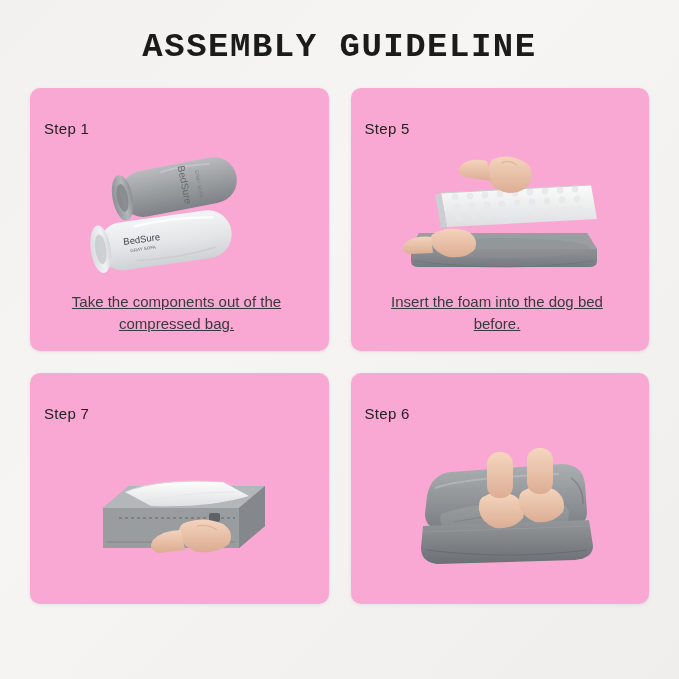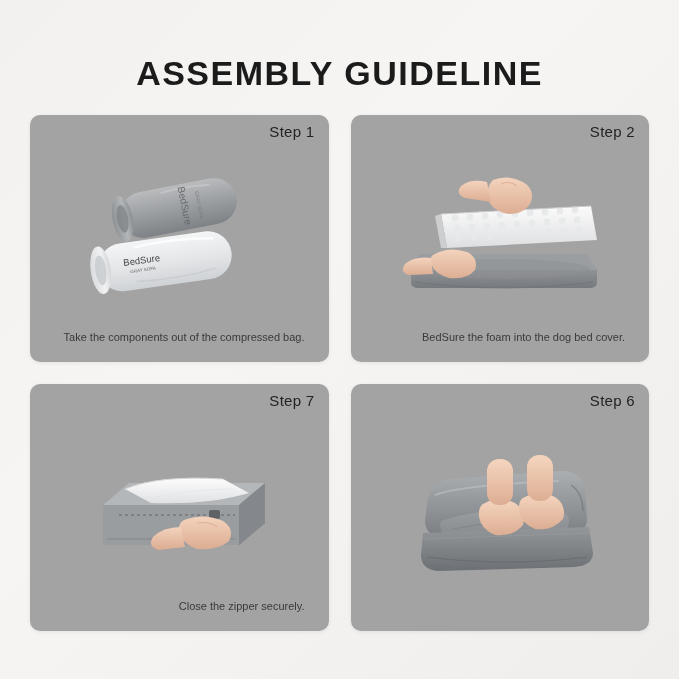--- a/index.html
+++ b/index.html
@@ -20,63 +20,64 @@
     height: 679px;
     position: relative;
     padding: 28px 30px 20px 30px;
   }
   .title {
     text-align: center;
     font-size: 34px;
     letter-spacing: 1.5px;
     font-weight: bold;
     color: #1b1b1b;
-    margin: 26px 0 22px 0;
-    font-family: Liberation Sans, sans-serif;
+    margin: 0 0 22px 0;
+    font-family: Liberation Mono, monospace;
   }
   .grid {
     display: grid;
     grid-template-columns: 1fr 1fr;
     grid-template-rows: 1fr 1fr;
     gap: 22px;
     width: 100%;
     height: 516px;
   }
   .card {
-    background: #a3a3a3;
+    background: #f9a8d4;
     border-radius: 10px;
     box-shadow: 0 1px 4px rgba(0,0,0,0.07);
     display: flex;
     flex-direction: column;
-    align-items: flex-end;
-    padding: 8px 14px 12px 14px;
+    align-items: flex-start;
+    padding: 32px 14px 12px 14px;
     position: relative;
   }
   .step-label {
     font-size: 15px;
     color: #232323;
     font-weight: normal;
     margin-bottom: 4px;
     letter-spacing: 0.3px;
   }
   .art {
     flex: 1;
     width: 100%;
     display: flex;
     align-items: center;
     justify-content: center;
     position: relative;
   }
   .caption {
-    font-size: 11px;
+    font-size: 15px;
     color: #3a3a3a;
     text-align: center;
     line-height: 1.45;
     padding: 0 10px 4px 10px;
     max-width: 265px;
+    text-decoration: underline;
   }
   svg { display: block; }
 </style>
 </head>
 <body>
 
 <div class="page">
 
   <div class="title">ASSEMBLY GUIDELINE</div>
 
@@ -126,21 +127,21 @@
             <path d="M70 114 Q112 118 150 112" stroke="#c3c6c9" stroke-width="1.5" fill="none" opacity="0.6"></path>
             <text x="78" y="97" font-family="Liberation Sans, sans-serif" font-size="9.5" fill="#44474a" text-anchor="middle">BedSure</text>
             <text x="78" y="105" font-family="Liberation Sans, sans-serif" font-size="4.5" fill="#6a6d70" text-anchor="middle">GRAY SOFA</text>
           </g>
         </svg>
       </div>
       <div class="caption">Take the components out of the compressed bag.</div>
     </div>
 
     <div class="card">
-      <div class="step-label">Step 2</div>
+      <div class="step-label">Step 5</div>
       <div class="art">
         <svg width="250" height="150" viewBox="0 0 250 150">
           <defs>
             <linearGradient id="bedBase2" x1="0" y1="0" x2="0" y2="1">
               <stop offset="0%" stop-color="#a5a8ab"></stop>
               <stop offset="100%" stop-color="#76797d"></stop>
             </linearGradient>
             <linearGradient id="foam2" x1="0" y1="0" x2="0" y2="1">
               <stop offset="0%" stop-color="#fbfbfb"></stop>
               <stop offset="100%" stop-color="#dedfe1"></stop>
@@ -198,21 +199,21 @@
             <path d="M112 20 Q96 16 86 24 Q80 32 90 36 L116 40 Z" fill="url(#skin)"></path>
             <path d="M126 22 Q134 18 142 24" stroke="#cf9e82" stroke-width="1" fill="none" opacity="0.6"></path>
           </g>
 
           <g>
             <path d="M60 92 Q74 84 92 90 Q104 96 100 108 Q92 118 74 116 Q60 112 56 102 Q54 94 60 92 Z" fill="url(#skin)"></path>
             <path d="M56 96 Q40 94 30 102 Q24 110 34 113 L58 112 Z" fill="url(#skin)"></path>
           </g>
         </svg>
       </div>
-      <div class="caption">BedSure the foam into the dog bed cover.</div>
+      <div class="caption">Insert the foam into the dog bed before.</div>
     </div>
 
     <div class="card">
       <div class="step-label">Step 7</div>
       <div class="art">
         <svg width="240" height="150" viewBox="0 0 240 150">
           <defs>
             <linearGradient id="bedBase3" x1="0" y1="0" x2="0" y2="1">
               <stop offset="0%" stop-color="#a9acaf"></stop>
               <stop offset="100%" stop-color="#73767a"></stop>
@@ -246,21 +247,20 @@
             <rect x="150" y="79" width="11" height="9" rx="2" fill="#5f6266"></rect>
           </g>
 
           <g>
             <path d="M128 88 Q146 82 164 90 Q176 98 170 110 Q158 120 138 118 Q122 112 120 100 Q119 90 128 88 Z" fill="url(#skin3)"></path>
             <path d="M122 96 Q104 96 94 106 Q88 116 100 119 L126 116 Z" fill="url(#skin3)"></path>
             <path d="M138 92 Q150 90 158 96" stroke="#cf9e82" stroke-width="1" fill="none" opacity="0.6"></path>
           </g>
         </svg>
       </div>
-      <div class="caption">Close the zipper securely.</div>
     </div>
 
     <div class="card">
       <div class="step-label">Step 6</div>
       <div class="art">
         <svg width="250" height="150" viewBox="0 0 250 150">
           <defs>
             <linearGradient id="bolster4" x1="0" y1="0" x2="0" y2="1">
               <stop offset="0%" stop-color="#acafb2"></stop>
               <stop offset="100%" stop-color="#7a7d81"></stop>

